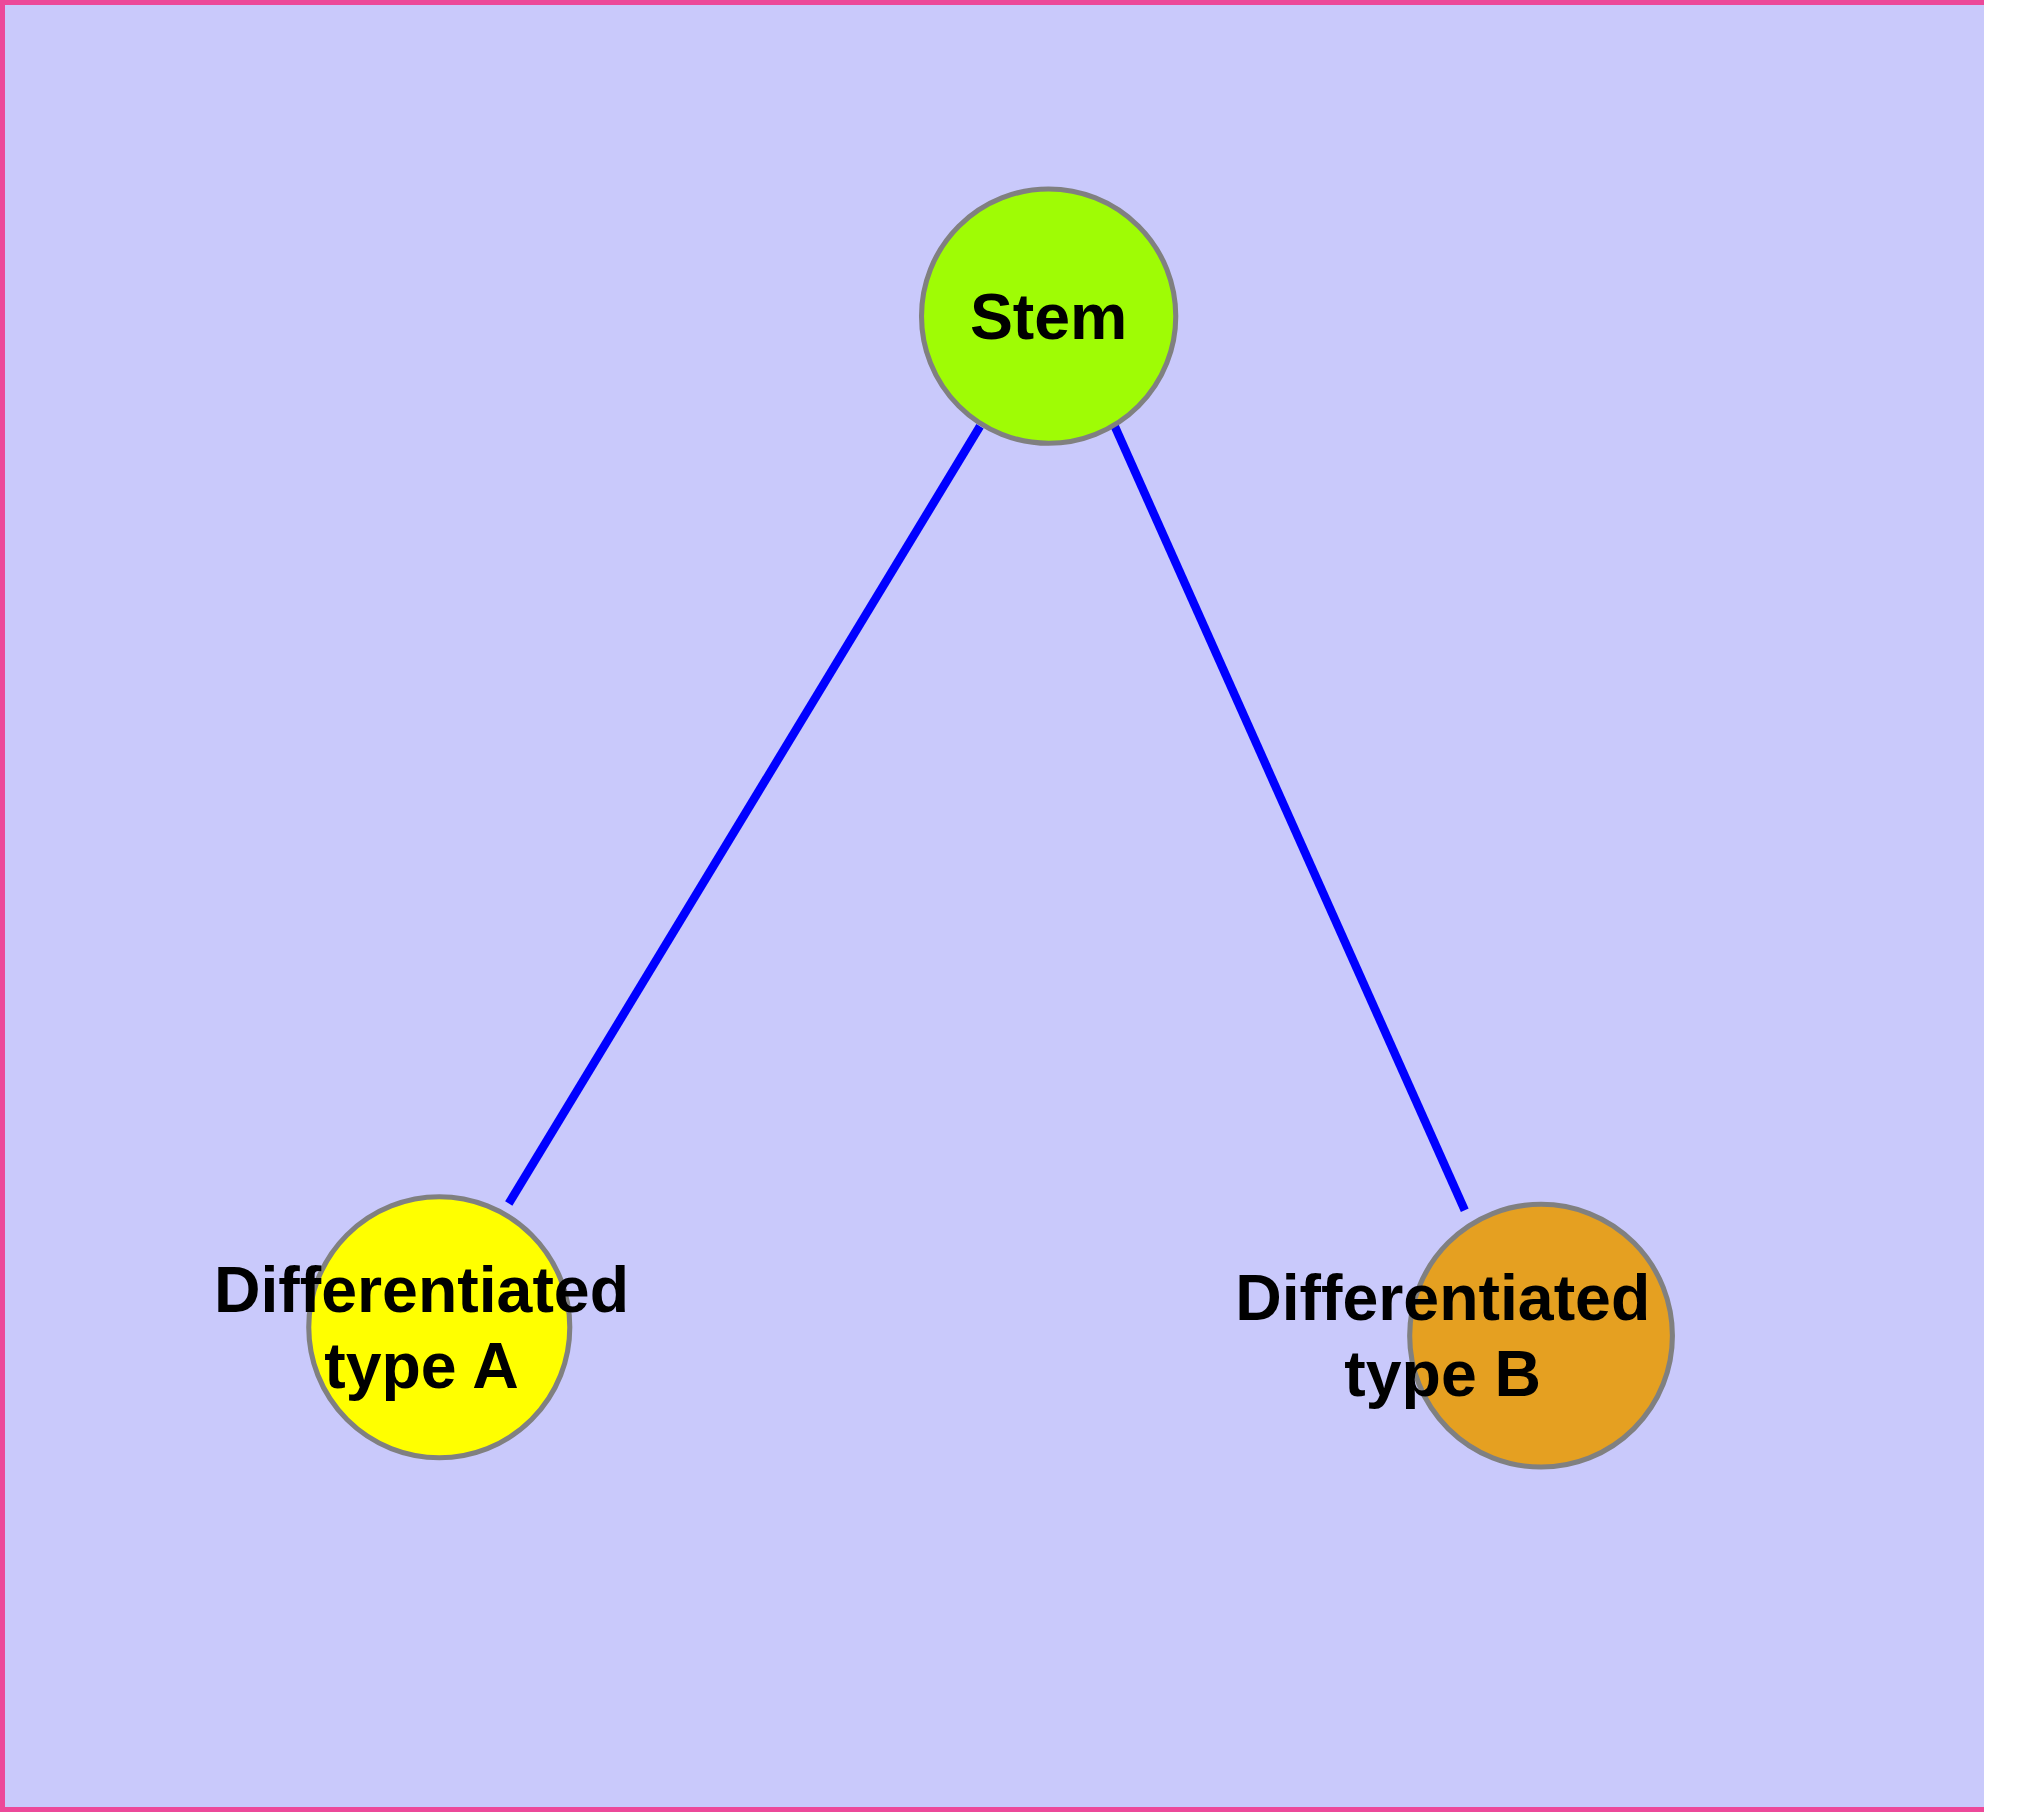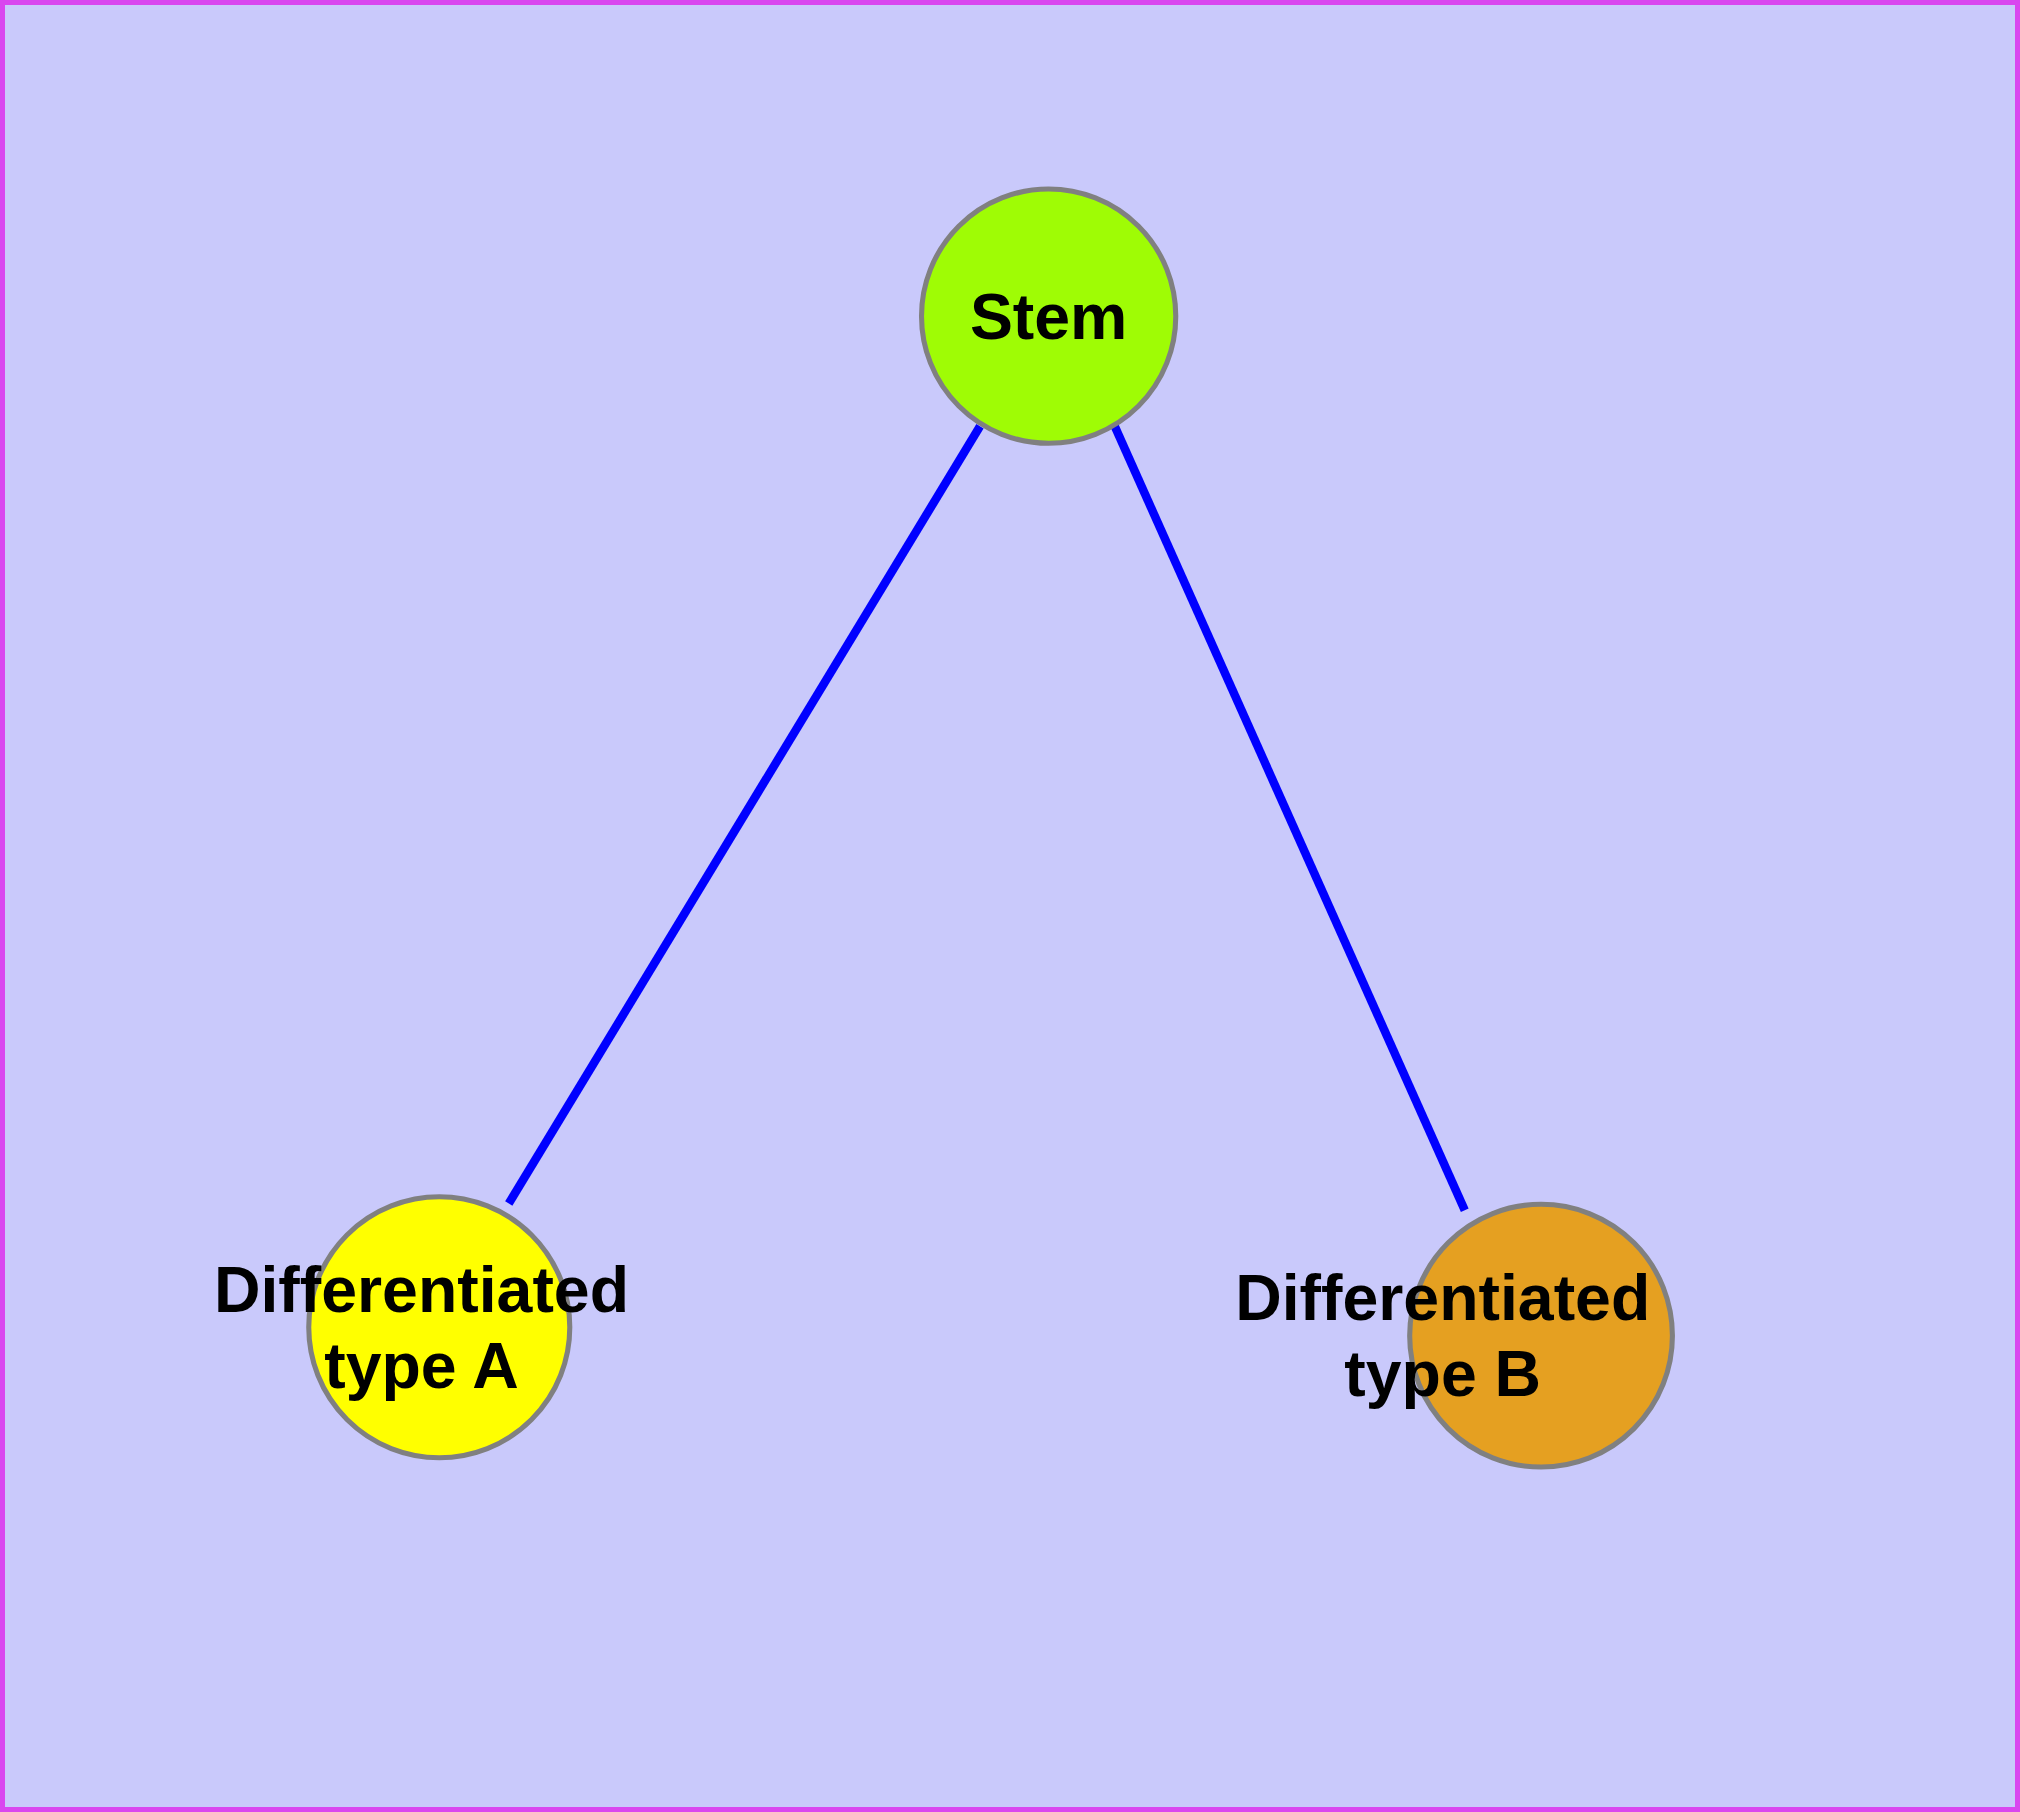--- a/index.html
+++ b/index.html
@@ -4,24 +4,23 @@
 <style>
   html, body {
     margin: 0;
     padding: 0;
     background: #ffffff;
   }
   #canvas {
     position: relative;
     width: 1984px;
     height: 1812px;
-    background: #d946ef;
+    background: #ec4899;
     overflow: hidden;
     font-family: "Liberation Sans", sans-serif;
-    padding-left: 36px;
   }
   #plot-area {
     position: absolute;
     left: 5.1px;
     top: 5.1px;
     width: 2010px;
     height: 1802px;
     background: #c9c9fb;
   }
   #graph-svg {

